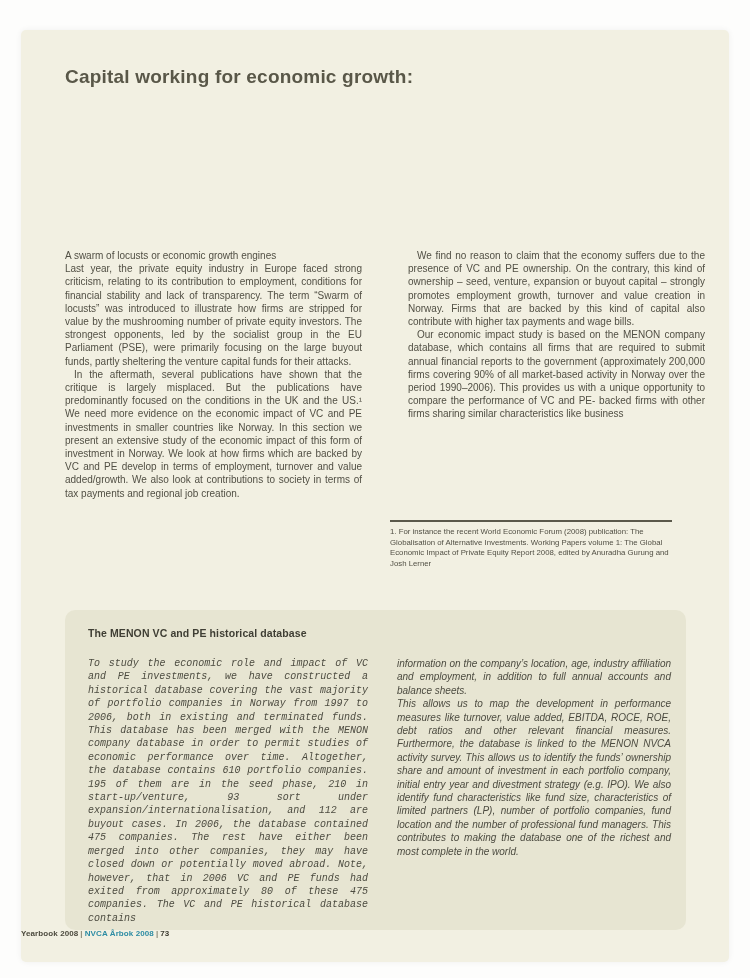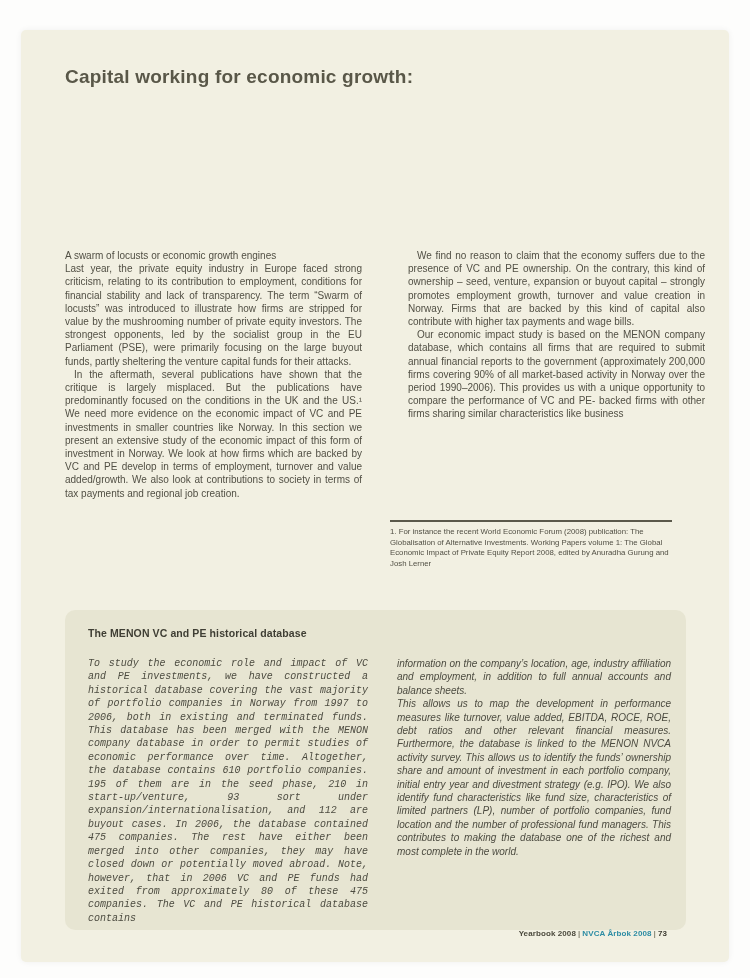--- a/index.html
+++ b/index.html
@@ -52,22 +52,22 @@
   .infobox-col {
     position:absolute; top:47px;
     font-style:italic;
     font-size:10px; line-height:13.4px;
     color:#4c4b40; text-align:justify;
   }
   .infobox-col p { margin:0; }
   .infobox-col-left  { left:23px;  width:280px;font-family:Liberation Mono, monospace; }
   .infobox-col-right { left:332px; width:274px; }
   .page-footer {
-    position:absolute; left:0; top:899px; width:646px;
-    text-align:right;
+    position:absolute; left:0; top:899px; width:580px;
+    text-align:left;
     font-size:8px; font-weight:bold; color:#4c4a3e;
     letter-spacing:0.1px;
   }
   .page-footer .nvca { color:#2d8ca4; }
   .page-footer .sep { color:#8a8878; padding:0 2px; }
   .page-footer .pagenum { color:#3c3a30; }
 </style>
 </head>
 <body>
 

